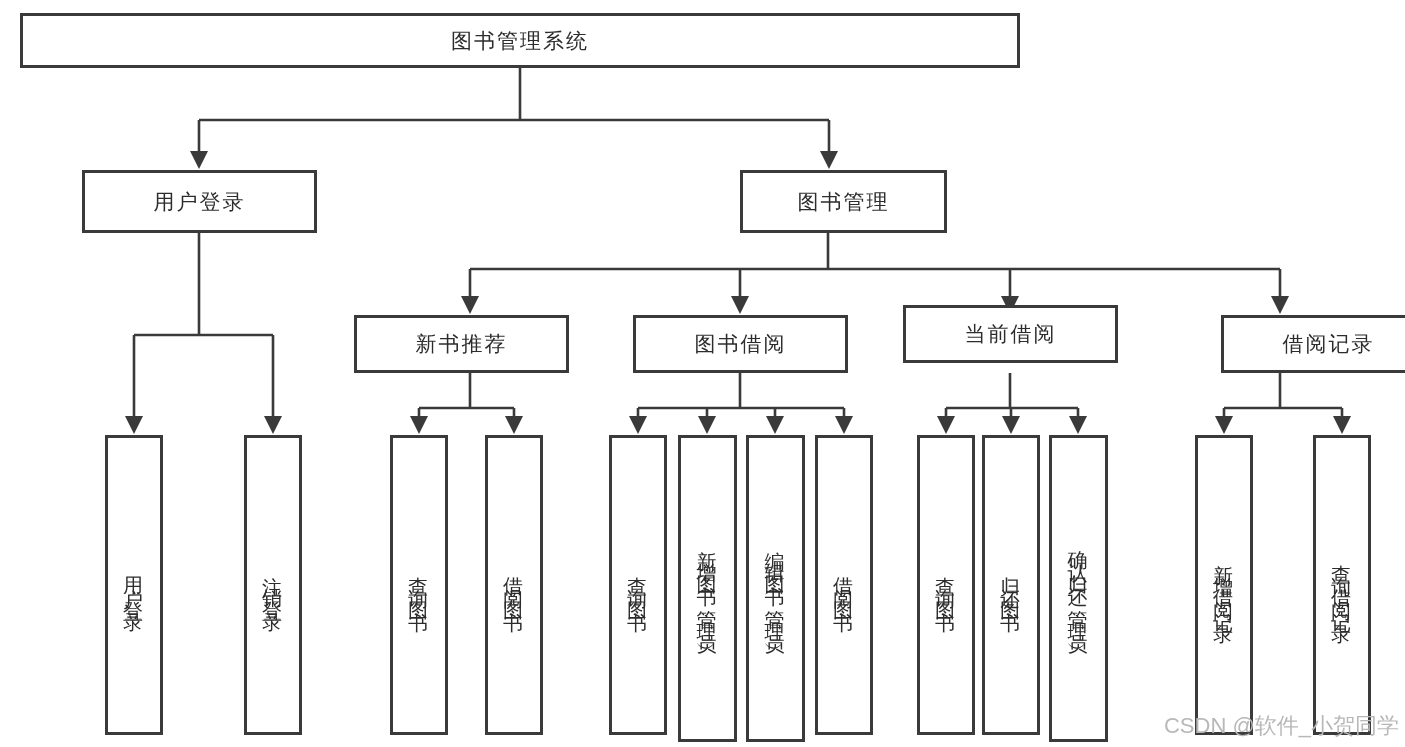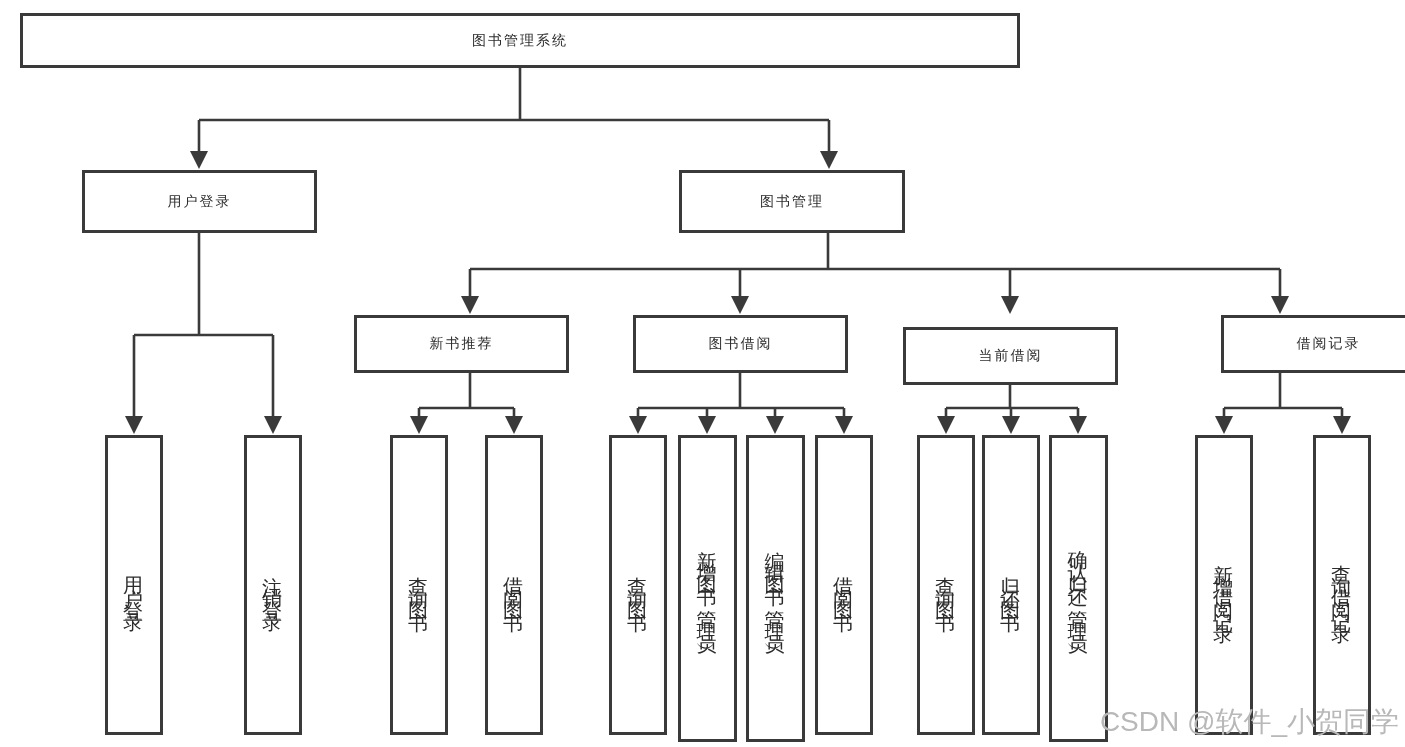--- a/index.html
+++ b/index.html
@@ -31,40 +31,40 @@
     box-sizing: border-box;
     border: 3px solid var(--line-color, #3a3a3a);
     background: #ffffff;
     display: flex;
     align-items: center;
     justify-content: center;
     z-index: 2;
   }
   .hlabel {
     display: block;
-    font-size: 14px;
+    font-size: 21px;
     letter-spacing: 2px;
     color: var(--text-color, #2c2c2c);
     white-space: nowrap;
   }
   .vlabel {
     display: block;
     writing-mode: vertical-rl;
     text-orientation: mixed;
     font-size: 20px;
     letter-spacing: 12px;
     color: var(--text-color, #2c2c2c);
     white-space: nowrap;
   }
   #watermark {
     position: absolute;
     right: 6px;
     bottom: 6px;
     z-index: 5;
-    font-size: 28px;
+    font-size: 22px;
     color: var(--watermark-color, #b8b8b8);
     white-space: nowrap;
   }
 </style>
 </head>
 <body>
 
 <div id="canvas">
 
   <svg id="connectors" viewBox="0 0 1405 747" xmlns="http://www.w3.org/2000/svg">
@@ -103,31 +103,31 @@
     <polygon points="1333,416 1351,416 1342,434"></polygon>
   </svg>
 
   <div class="box" style="left:20px; top:13px; width:1000px; height:55px;">
     <span class="hlabel">图书管理系统</span>
   </div>
 
   <div class="box" style="left:82px; top:170px; width:235px; height:63px;">
     <span class="hlabel">用户登录</span>
   </div>
-  <div class="box" style="left:679px; top:170px; width:226px; height:63px;">
+  <div class="box" style="left:740px; top:170px; width:207px; height:63px;">
     <span class="hlabel">图书管理</span>
   </div>
 
   <div class="box" style="left:354px; top:315px; width:215px; height:58px;">
     <span class="hlabel">新书推荐</span>
   </div>
   <div class="box" style="left:633px; top:315px; width:215px; height:58px;">
     <span class="hlabel">图书借阅</span>
   </div>
-  <div class="box" style="left:903px; top:327px; width:215px; height:58px;">
+  <div class="box" style="left:903px; top:305px; width:215px; height:58px;">
     <span class="hlabel">当前借阅</span>
   </div>
   <div class="box" style="left:1173px; top:315px; width:215px; height:58px;margin-left:48px;">
     <span class="hlabel">借阅记录</span>
   </div>
 
   <div class="box" style="left:105px; top:435px; width:58px; height:300px;">
     <span class="vlabel">用户登录</span>
   </div>
   <div class="box" style="left:244px; top:435px; width:58px; height:300px;">

